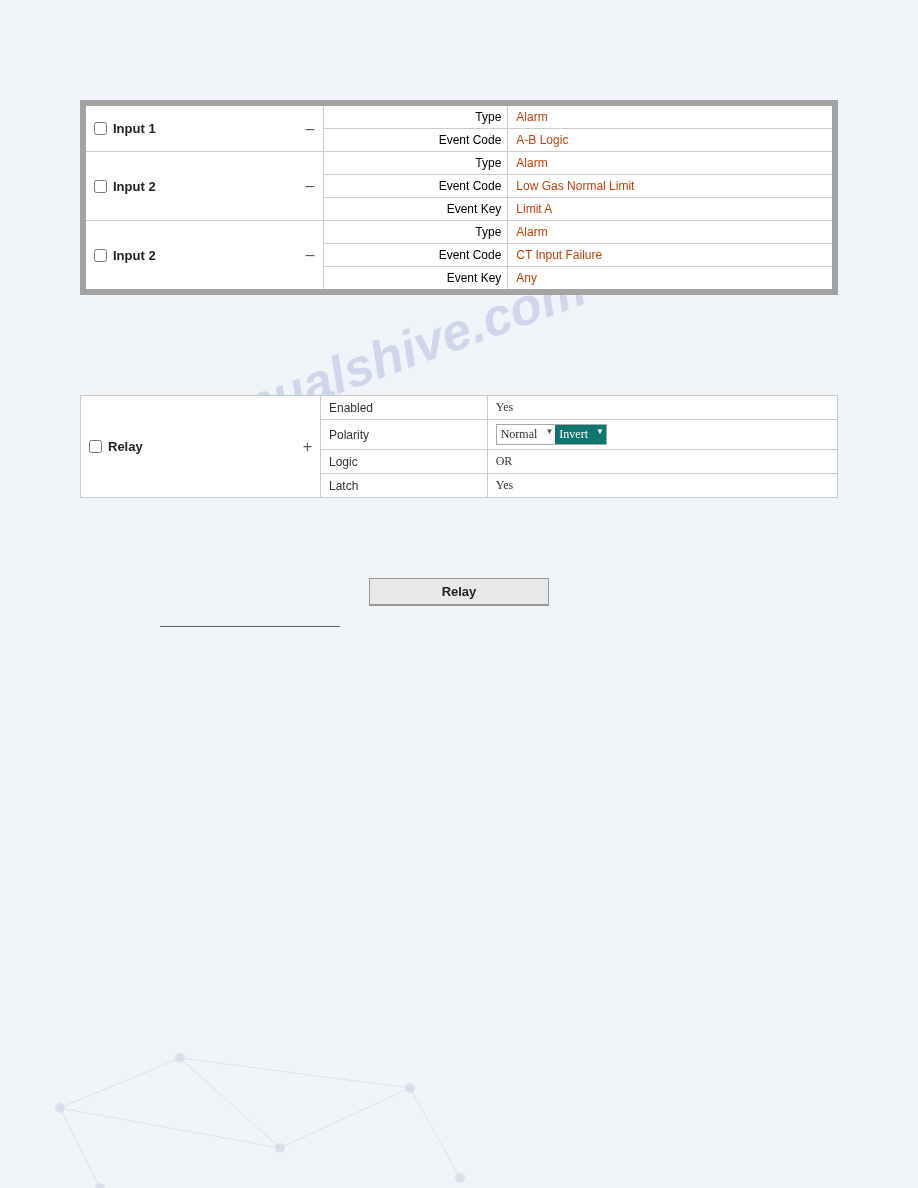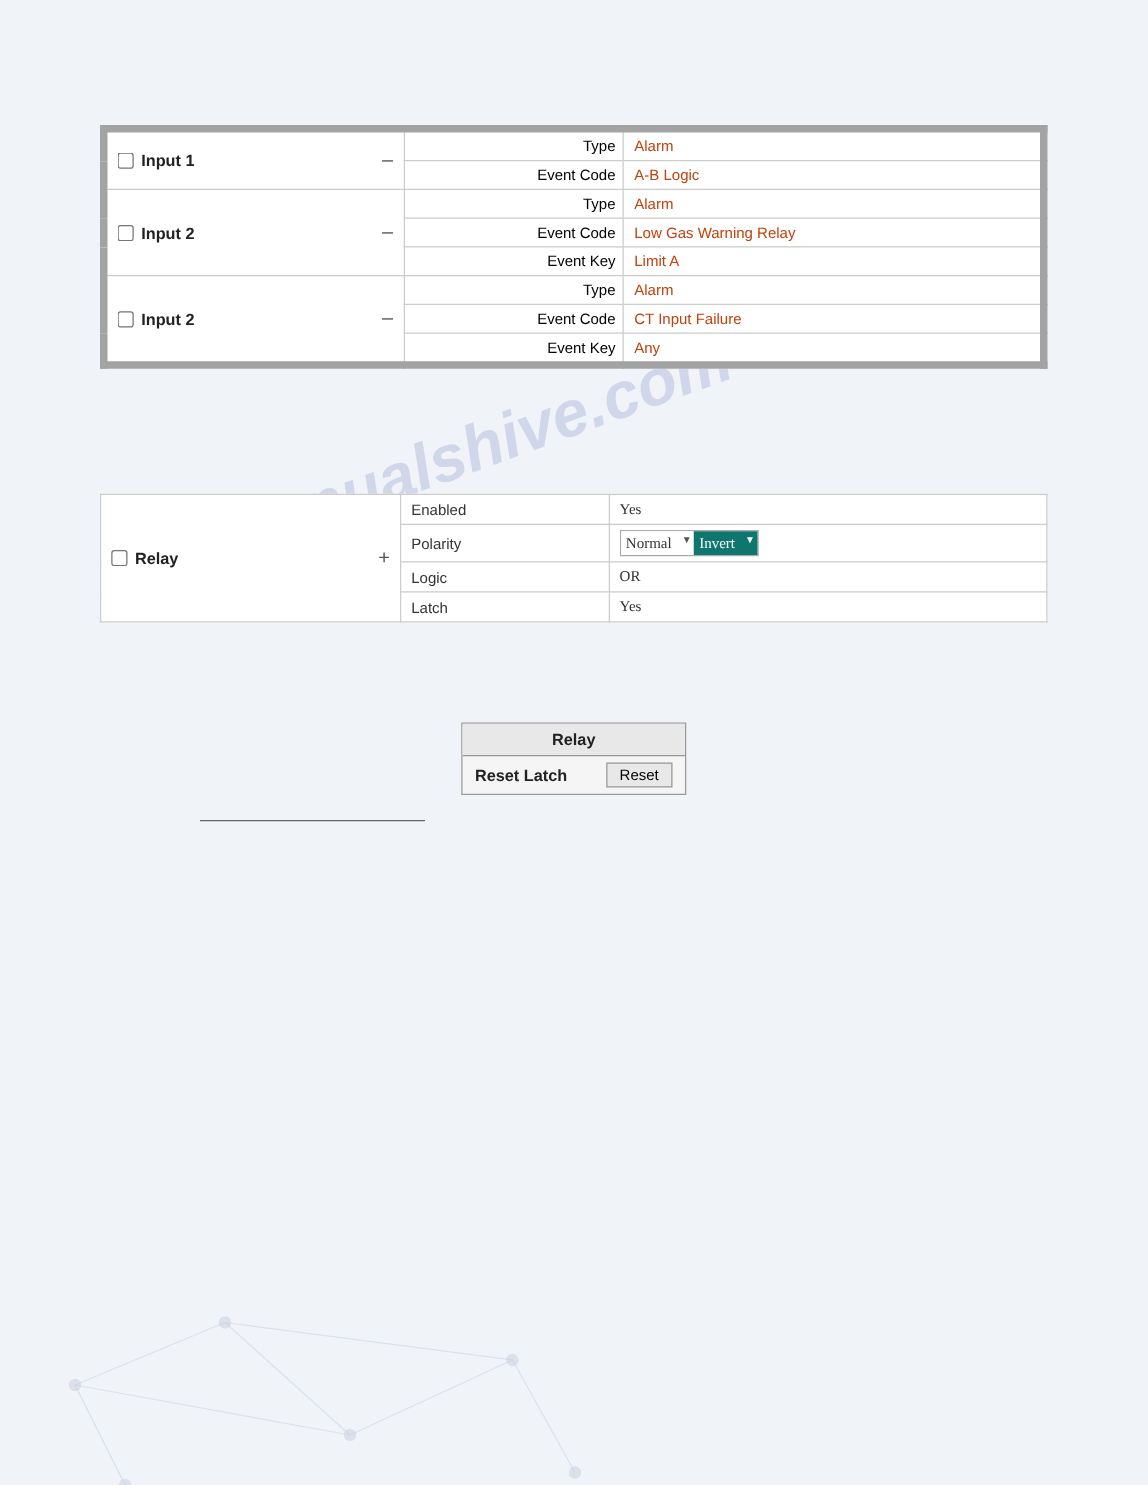--- a/index.html
+++ b/index.html
@@ -226,21 +226,21 @@
             <input type="checkbox" style="">
             <strong>Input 2</strong>
             <button class="minus-btn">–</button>
           </div>
         </td>
           <td class="field-name-cell">Type</td>
           <td class="field-value-cell">Alarm</td>
         </tr>
         <tr>
           <td class="field-name-cell">Event Code</td>
-          <td class="field-value-cell">Low Gas Warning Relay</td>
+          <td class="field-value-cell">Low Gas Normal Limit</td>
         </tr>
         <tr>
           <td class="field-name-cell">Event Key</td>
           <td class="field-value-cell">Limit A</td>
         </tr>
         <tr>
           <td rowspan="3" class="label-cell">
           <div class="input-header">
             <input type="checkbox" style="">
             <strong>Input 2</strong>
@@ -290,24 +290,20 @@
         <tr>
           <td class="relay-field-name">Latch</td>
           <td class="relay-field-value">Yes</td>
         </tr>
       </tbody>
   </table>
 
   <div class="relay-reset-section">
     <div class="relay-reset-box">
       <div class="relay-reset-header">Relay</div>
-      <div class="relay-reset-row">
-        <span class="relay-reset-label">Reset Latch</span>
-        <button class="relay-reset-btn">Reset</button>
-      </div>
     </div>
   </div>
 
   <hr class="bottom-hr">
 
 </div>
 
 <div class="watermark">manualshive.com</div>
 
 <svg class="bg-network" viewBox="0 0 918 400" xmlns="http://www.w3.org/2000/svg">

